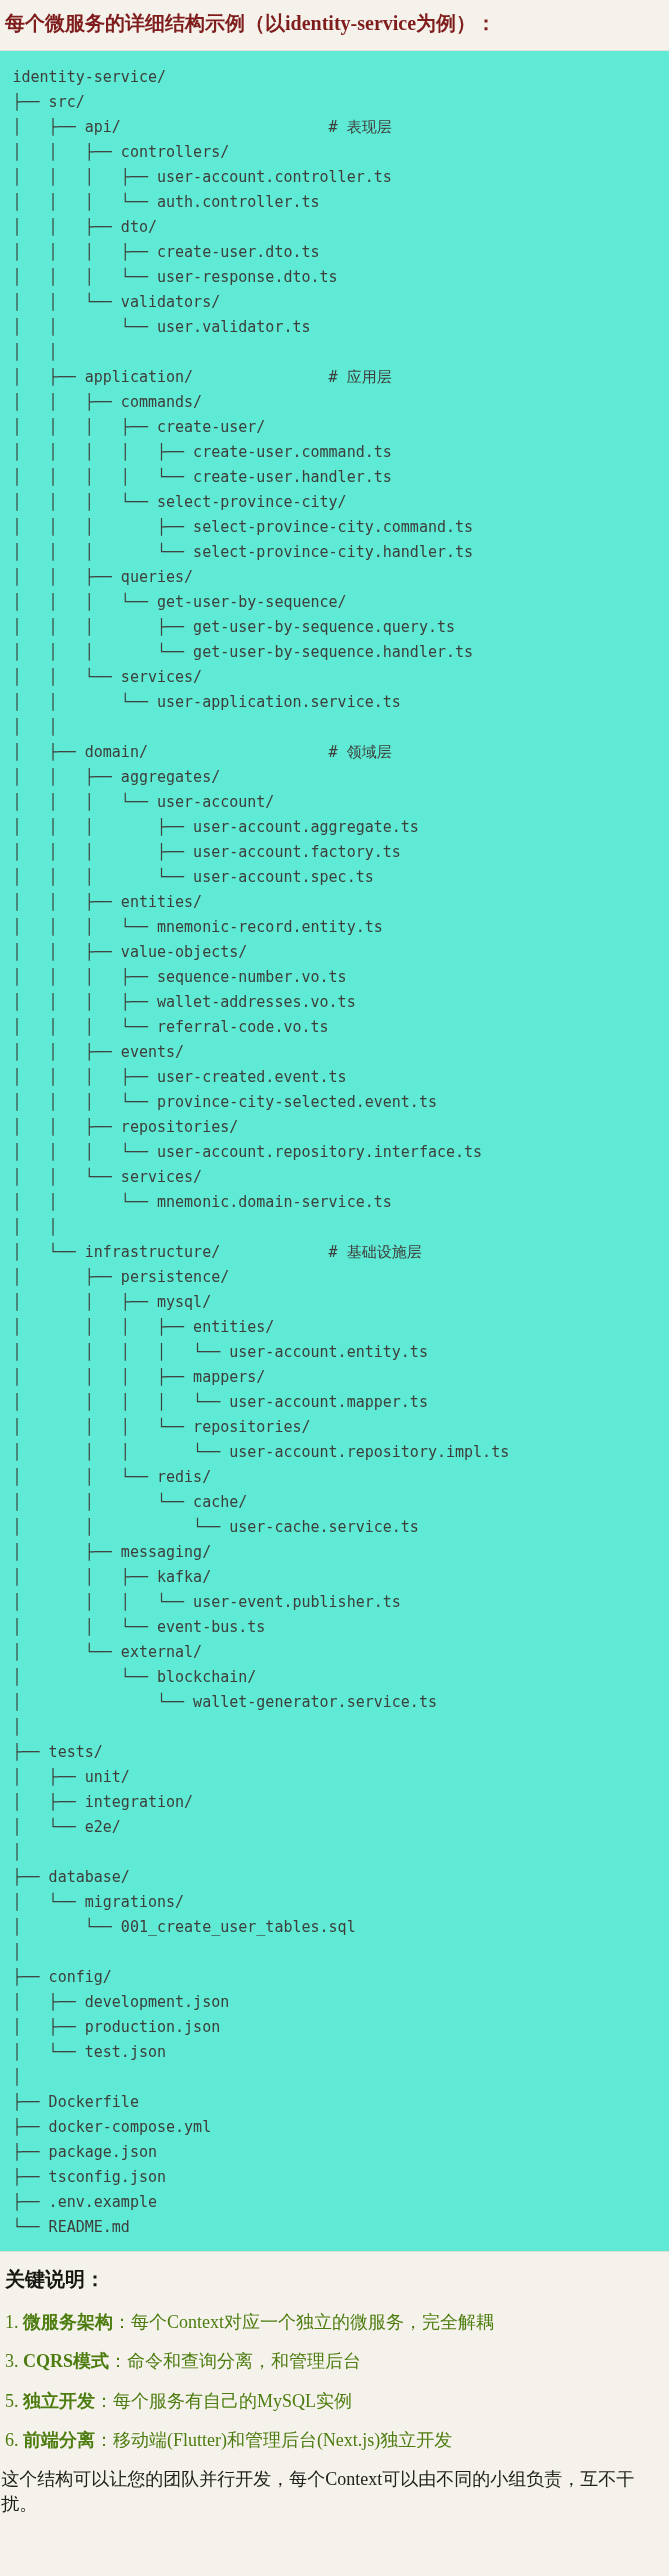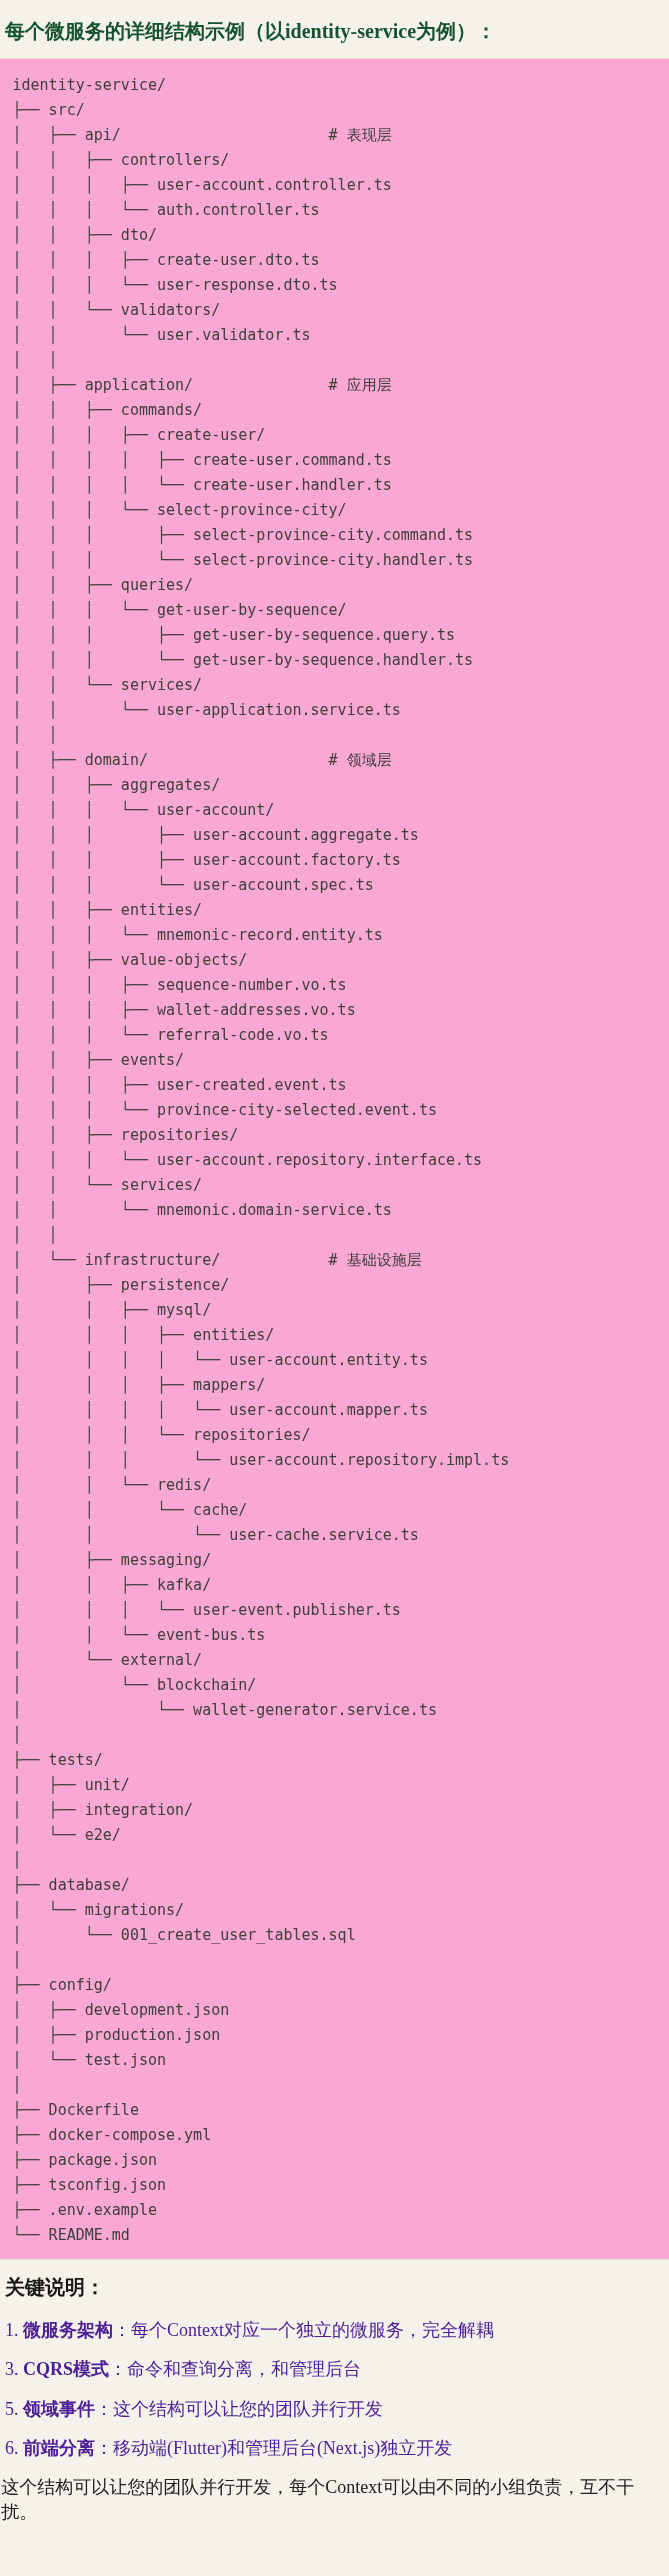--- a/index.html
+++ b/index.html
@@ -12,26 +12,26 @@
     font-family: "Liberation Serif", serif;
     color: #21201c;
     min-height: 2576px;
     box-sizing: border-box;
     padding-bottom: 8.8px;
   }
   .page-title {
     font-size: 20px;
     font-weight: 700;
     line-height: 27.5px;
-    margin: 18px 5px 0 5px;
-    color: #14532d;
+    margin: 10px 5px 0 5px;
+    color: #7f1d1d;
   }
   .code-block {
     margin-top: 12.5px;
-    background: #f9a8d4;
+    background: #5eead4;
     border-top: 0.6px solid #e5e3d9;
     border-bottom: 0.6px solid #deddd3;
     padding: 13.8px 11.3px 11.3px 12.5px;
   }
   .code-block pre {
     margin: 0;
     font-family: "DejaVu Sans Mono", monospace;
     font-size: 15px;
     line-height: 25px;
     color: #3e3e3b;
@@ -44,21 +44,21 @@
     margin: 14px 5px 0 5px;
     color: #171611;
   }
   .notes-list {
     margin-top: 16.3px;
   }
   .note-item {
     font-size: 18px;
     line-height: 25px;
     margin: 0 5px 14.4px 5px;
-    color: #4c1d95;
+    color: #4d7c0f;
   }
   .note-item .num {
     margin-right: 4.4px;
   }
   .note-item .term {
     font-weight: 700;
   }
   .closing-paragraph {
     font-size: 18px;
     line-height: 25px;
@@ -159,18 +159,18 @@
 ├── tsconfig.json
 ├── .env.example
 └── README.md</pre>
 </div>
 
 <div class="notes-heading">关键说明：</div>
 
 <div class="notes-list">
     <div class="note-item"><span class="num">1.</span><span class="term">微服务架构</span><span class="desc">：每个Context对应一个独立的微服务，完全解耦</span></div>
     <div class="note-item"><span class="num">3.</span><span class="term">CQRS模式</span><span class="desc">：命令和查询分离，和管理后台</span></div>
-    <div class="note-item"><span class="num">5.</span><span class="term">领域事件</span><span class="desc">：这个结构可以让您的团队并行开发</span></div>
+    <div class="note-item"><span class="num">5.</span><span class="term">独立开发</span><span class="desc">：每个服务有自己的MySQL实例</span></div>
     <div class="note-item"><span class="num">6.</span><span class="term">前端分离</span><span class="desc">：移动端(Flutter)和管理后台(Next.js)独立开发</span></div>
   </div>
 
 <div class="closing-paragraph">这个结构可以让您的团队并行开发，每个Context可以由不同的小组负责，互不干扰。</div>
 
 
 </body></html>

